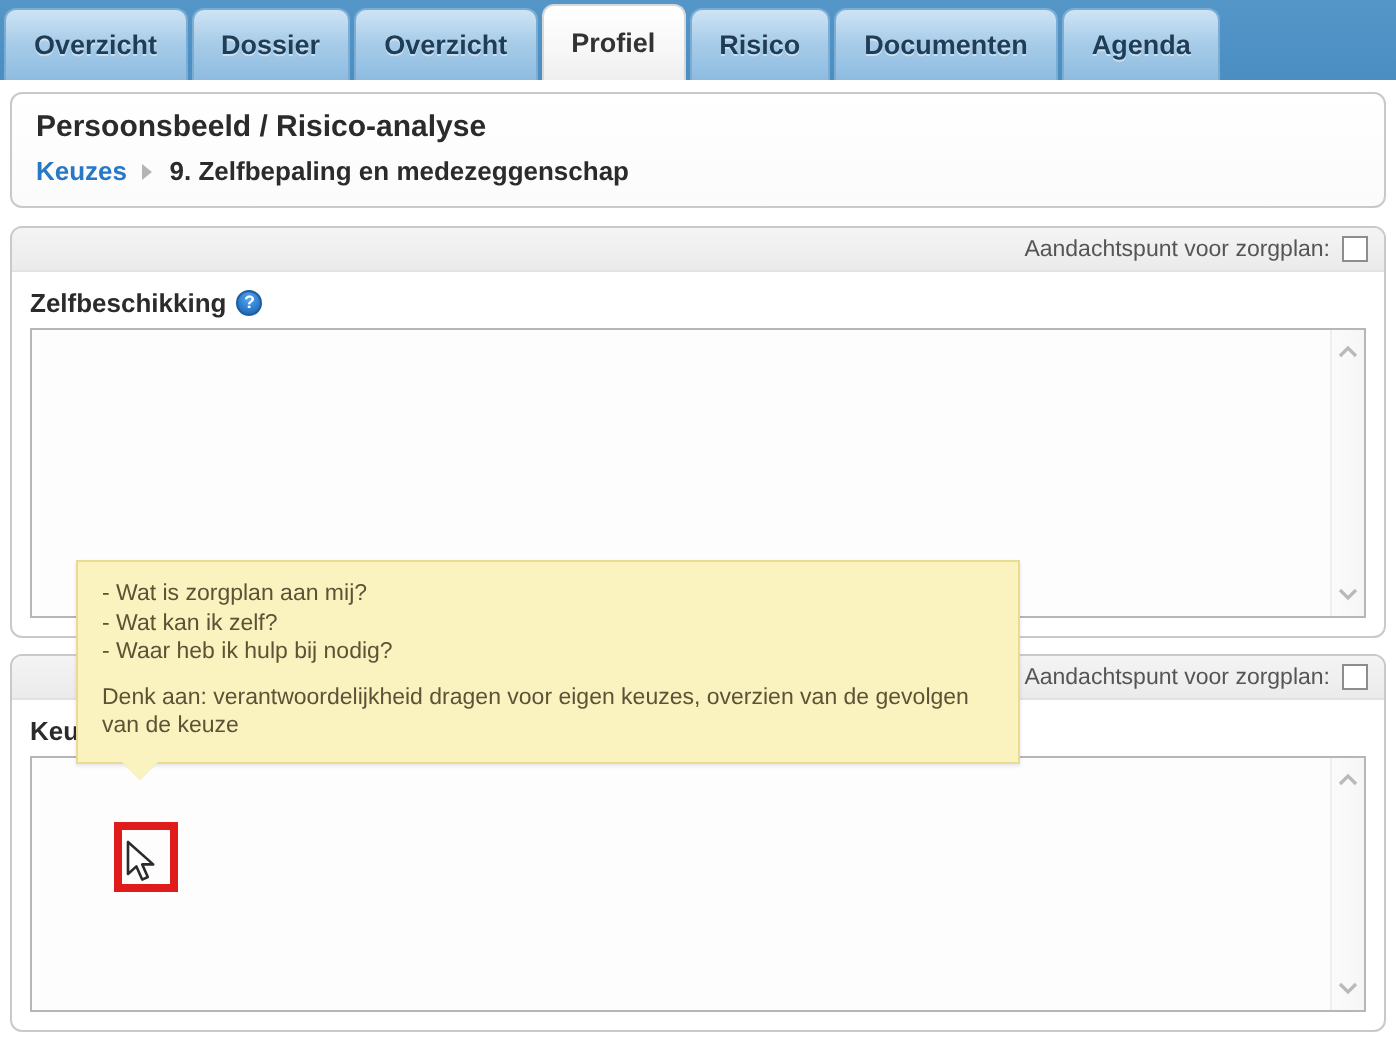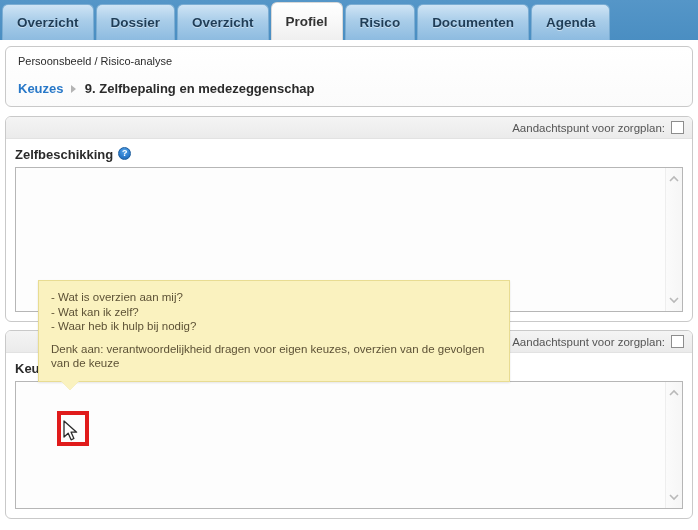--- a/index.html
+++ b/index.html
@@ -70,24 +70,24 @@
     position: relative;
   }
 
   
   .head-panel {
     padding: 8px 12px 10px 12px;
     margin-bottom: 9px;
     background: linear-gradient(to bottom, #ffffff 0%, #fbfbfb 100%);
   }
   .head-title {
-    font-size: 11px;
-    font-weight: normal;
+    font-size: 15px;
+    font-weight: bold;
     color: #2b2b2b;
-    margin-bottom: 14px;
+    margin-bottom: 6px;
   }
   .breadcrumb {
     font-size: 13px;
     font-weight: bold;
     color: #2b2b2b;
   }
   .breadcrumb .crumb-link {
     color: #2878c8;
     cursor: pointer;
   }
@@ -137,20 +137,21 @@
   }
   .section-body {
     padding: 6px 9px 9px 9px;
   }
   .field-label {
     font-size: 13px;
     font-weight: bold;
     color: #2b2b2b;
     margin: 2px 0 5px 0;
     display: flex;
+    align-items: center;
     position: relative;
   }
   .help-icon {
     display: inline-block;
     width: 13px;
     height: 13px;
     border-radius: 50%;
     margin-left: 5px;
     background: radial-gradient(circle at 50% 30%, #5ba7e8 0%, #2f7fd0 55%, #1b5fa8 100%);
     border: 1px solid #1d5e9e;
@@ -332,21 +333,21 @@
             <svg width="10" height="7" viewBox="0 0 10 7">
                 <path d="M1 1 L5 5 L9 1" stroke="#b9b9b9" stroke-width="1.6" fill="none"></path>
               </svg>
           </div>
         </div>
       </div>
     </div>
   </div>
 
   <div class="tooltip">
-    <div>- Wat is overzien aan mij?</div>
+    <div>- Wat is zorgplan aan mij?</div>
     <div>- Wat kan ik zelf?</div>
     <div>- Waar heb ik hulp bij nodig?</div>
     <div class="tip-gap"></div>
     <div>Denk aan: verantwoordelijkheid dragen voor eigen keuzes, overzien van de gevolgen van de keuze</div>
     <div class="tooltip-arrow"></div>
   </div>
 
   <div class="highlight-box"></div>
 
   <div class="cursor">

